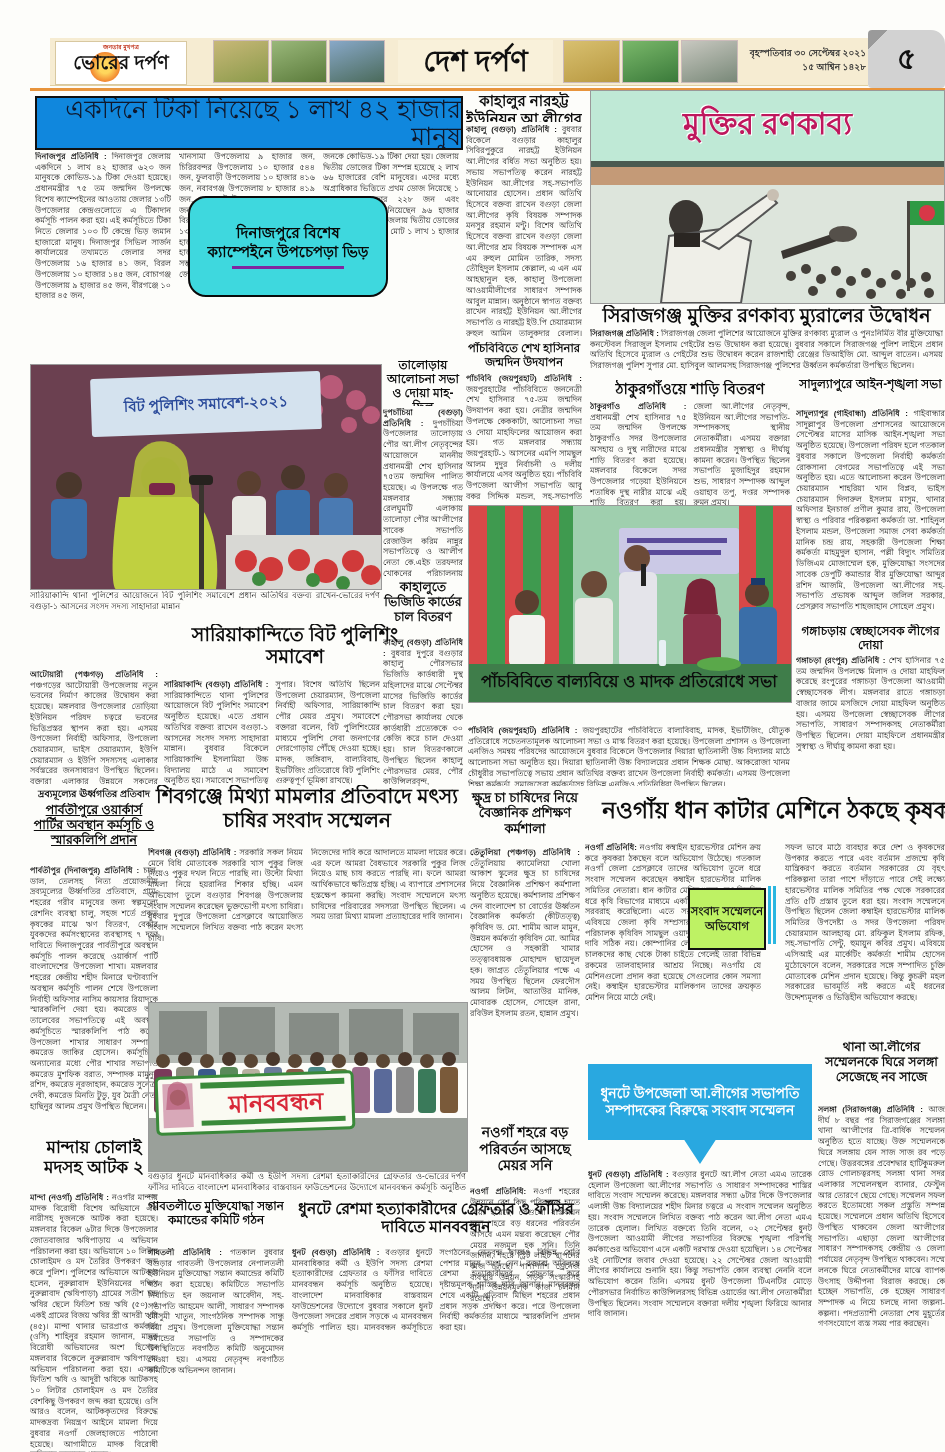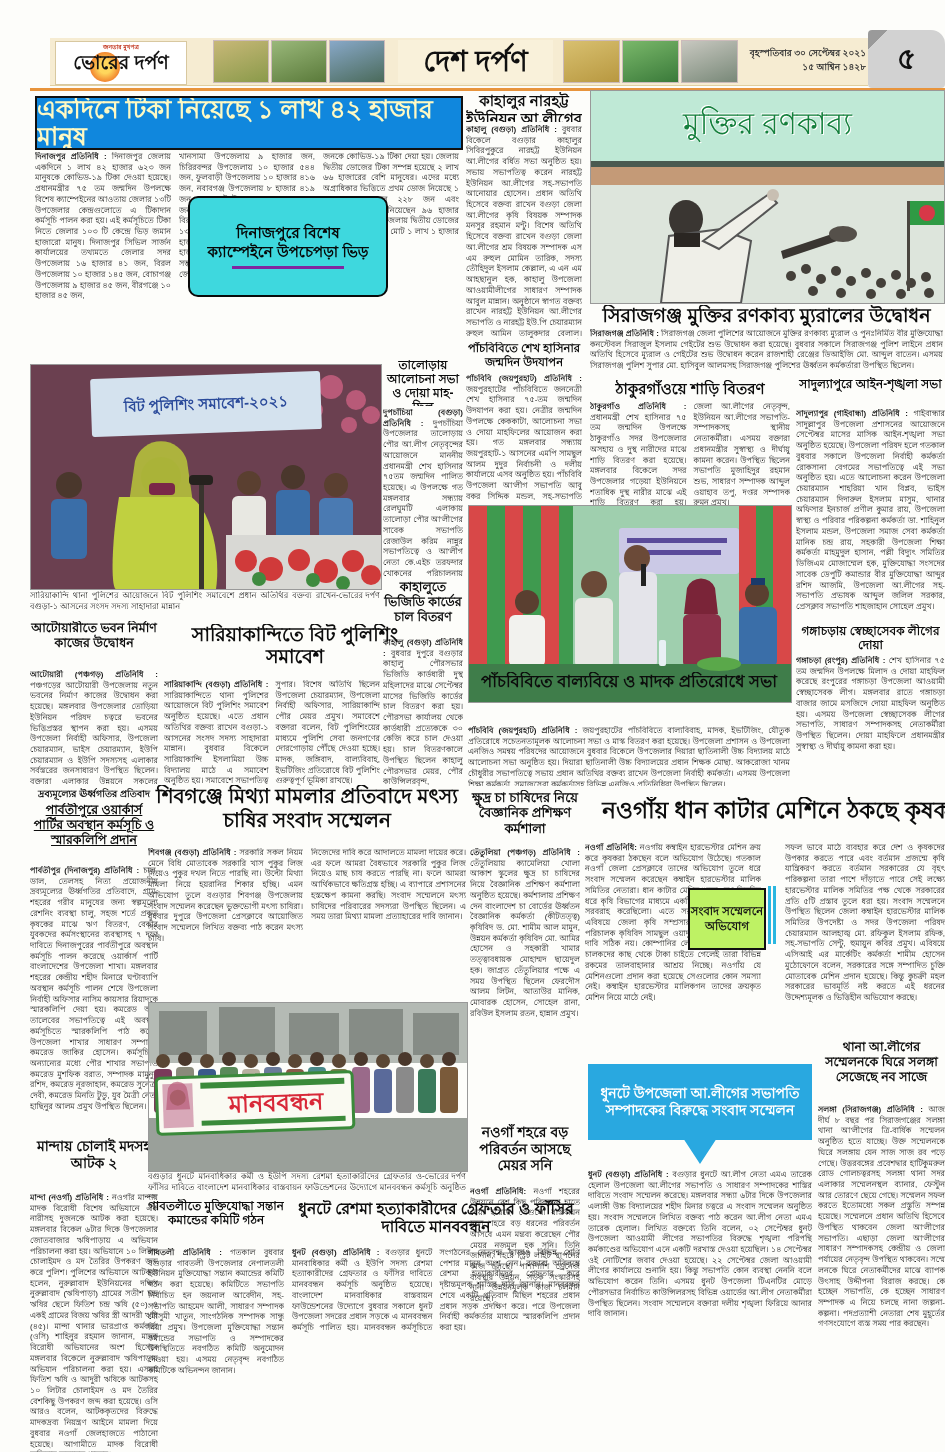--- a/index.html
+++ b/index.html
@@ -21,22 +21,22 @@
   .tagline{position:relative;font-size:6px;color:#c03018;font-weight:bold;}
   .thumb{height:41px;border:1px solid #cbb;}
   .sectionbox{background:#f9f1da;text-align:center;}
   .sectiontxt{font-weight:bold;font-size:29px;color:#101010;line-height:43px;}
   .dates{font-size:9px;font-weight:bold;color:#333;text-align:right;line-height:1.5;}
   .curl{background:linear-gradient(135deg,#9a9a9a 0 14px,#d2d2d2 14px);border-radius:4px 14px 4px 4px;}
   .pagenum{font-size:30px;font-weight:bold;color:#111;text-align:center;line-height:58px;}
   .rule{background:#e8943c;}
   
   .bluehead{background:#1087dd;border:2px solid #101010;display:flex;align-items:center;justify-content:center;}
-  .bluehead div{color:#fef9c3;font-weight:bold;font-size:25px;text-align:left;line-height:1.1;}
-  .cyanbox{background:#3ed8de;border:2px solid #0a0a0a;border-radius:10px;display:flex;flex-direction:column;
+  .bluehead div{color:#0f172a;font-weight:normal;font-size:25px;text-align:right;line-height:1.1;}
+  .cyanbox{background:#3ed8de;border:2px solid #0a0a0a;border-radius:18px;display:flex;flex-direction:column;
            align-items:center;justify-content:center;}
   .cyanbox .t{font-weight:bold;font-size:15px;color:#060606;text-align:center;line-height:1.25;padding:0 12px;}
   .cyanbox .bar{width:112px;height:3px;background:#8026a0;margin-top:5px;}
   .pointer{background:#29a8e0;}
   .pointer .inner{height:76%;display:flex;align-items:center;justify-content:center;
                   color:#fff;font-weight:bold;font-size:14px;text-align:center;line-height:1.25;padding:0 8px;}
   .pressbox{border:2px solid #111;background:#bef264;display:flex;align-items:center;justify-content:center;
             font-weight:bold;font-size:11.5px;text-align:center;line-height:1.3;}
   .qbars{background:linear-gradient(90deg,#2ab7e0 0 3px,transparent 3px 5px,#2ab7e0 5px 8px);}
   .u{text-decoration:underline;}
@@ -128,21 +128,21 @@
         <circle cx="280" cy="203" r="5"></circle>
           <circle cx="310" cy="203" r="5"></circle>
           <circle cx="338" cy="202" r="5"></circle>
       </g>
       <path d="M190 160 L250 140 L252 148 L192 168 Z" fill="#3a3632"></path>
       <ellipse cx="252" cy="143" rx="14" ry="8" fill="#55504a"></ellipse>
       <rect x="316" y="110" width="3" height="90" fill="#4a4640"></rect>
       <rect x="319" y="110" width="34" height="24" fill="#2f9a44"></rect>
       <circle cx="336" cy="122" r="8" fill="#d83848"></circle>
     </svg>
-    <div class="overlay" style="left:0;top:0;width:353px;height:68px;font-weight:normal;font-size:30px;color:#15803d;text-shadow:1px 1px 0 #fff,-1px -1px 0 #fff;">মুক্তির রণকাব্য</div>
+    <div class="overlay" style="left:0;top:0;width:353px;height:68px;font-weight:bold;font-size:30px;color:#be185d;text-shadow:1px 1px 0 #fff,-1px -1px 0 #fff;">মুক্তির রণকাব্য</div>
   </div>
   <div class="abs h" style="left:590px;top:305px;width:353px;height:23px;font-size:19px;">সিরাজগঞ্জ মুক্তির রণকাব্য ম্যুরালের উদ্বোধন</div>
   <div class="abs" style="left:590px;top:329px;width:353px;height:48px;">
     <p class="body"><b class="by">সিরাজগঞ্জ প্রতিনিধি :</b> <span>সিরাজগঞ্জ জেলা পুলিশের আয়োজনে মুক্তির রণকাব্য ম্যুরাল ও পুনঃনির্মিত বীর মুক্তিযোদ্ধা কনস্টেবল সিরাজুল ইসলাম গেইটের শুভ উদ্বোধন করা হয়েছে। বুধবার সকালে সিরাজগঞ্জ পুলিশ লাইনে প্রধান অতিথি হিসেবে ম্যুরাল ও গেইটের শুভ উদ্বোধন করেন রাজশাহী রেঞ্জের ডিআইজি মো. আব্দুল বাতেন। এসময় সিরাজগঞ্জ পুলিশ সুপার মো. হাসিবুল আলমসহ সিরাজগঞ্জ পুলিশের ঊর্ধ্বতন কর্মকর্তারা উপস্থিত ছিলেন।</span></p>
   </div>
 
   <div class="abs h" style="left:590px;top:380px;width:200px;height:20px;font-size:15px;">ঠাকুরগাঁওয়ে শাড়ি বিতরণ</div>
   <div class="abs" style="left:590px;top:402px;width:200px;height:118px;">
     <p class="body cols2"><b class="by">ঠাকুরগাঁও প্রতিনিধি :</b> <span>প্রধানমন্ত্রী শেখ হাসিনার ৭৫ তম জন্মদিন উপলক্ষে ঠাকুরগাঁও সদর উপজেলার অসহায় ও দুস্থ নারীদের মাঝে শাড়ি বিতরণ করা হয়েছে। মঙ্গলবার বিকেলে সদর উপজেলার গড়েয়া ইউনিয়নে শতাধিক দুস্থ নারীর মাঝে এই শাড়ি বিতরণ করা হয়। অনুষ্ঠানে উপস্থিত ছিলেন জেলা আ.লীগের নেতৃবৃন্দ, ইউনিয়ন আ.লীগের সভাপতি-সম্পাদকসহ স্থানীয় নেতাকর্মীরা। এসময় বক্তারা প্রধানমন্ত্রীর সুস্বাস্থ্য ও দীর্ঘায়ু কামনা করেন। উপস্থিত ছিলেন সভাপতি মুজাহিদুর রহমান শুভ, সাধারণ সম্পাদক আব্দুল ওয়াহাব তপু, দপ্তর সম্পাদক রুমন প্রমুখ।</span></p>
   </div>
@@ -237,21 +237,20 @@
           <circle cx="312" cy="218" r="7"></circle>
         </g>
     </svg>
     <div class="overlay" style="left:62px;top:14px;width:226px;height:50px;font-weight:bold;font-size:15px;color:#2a4a9a;transform:rotate(-2deg);">বিট পুলিশিং সমাবেশ-২০২১</div>
   </div>
   <div class="abs cap" style="left:30px;top:591px;width:350px;height:27px;">
     <span class="credit">-ভোরের দর্পণ</span>
     <span>সারিয়াকান্দি থানা পুলিশের আয়োজনে বিট পুলিশিং সমাবেশে প্রধান অতিথির বক্তব্য রাখেন বগুড়া-১ আসনের সংসদ সদস্য সাহাদারা মান্নান</span>
   </div>
 
-  <div class="abs h" style="left:30px;top:621px;width:128px;height:47px;font-size:12.5px;">আটোয়ারীতে ভবন নির্মাণ কাজের উদ্বোধন</div>
   <div class="abs" style="left:30px;top:670px;width:128px;height:116px;">
     <p class="body"><b class="by">আটোয়ারী (পঞ্চগড়) প্রতিনিধি :</b> <span>পঞ্চগড়ের আটোয়ারী উপজেলায় নতুন ভবনের নির্মাণ কাজের উদ্বোধন করা হয়েছে। মঙ্গলবার উপজেলার তোড়িয়া ইউনিয়ন পরিষদ চত্বরে ভবনের ভিত্তিপ্রস্তর স্থাপন করা হয়। এসময় উপজেলা নির্বাহী অফিসার, উপজেলা চেয়ারম্যান, ভাইস চেয়ারম্যান, ইউপি চেয়ারম্যান ও ইউপি সদস্যসহ এলাকার সর্বস্তরের জনসাধারণ উপস্থিত ছিলেন। বক্তারা এলাকার উন্নয়নে সকলের সহযোগিতা কামনা করেন। এসময় সুধীজন ও গণমাধ্যম কর্মীরা সেখানে উপস্থিত ছিলেন।</span></p>
   </div>
   <div class="abs h" style="left:164px;top:624px;width:216px;height:54px;font-size:19px;margin-left:23px;">সারিয়াকান্দিতে বিট পুলিশিং সমাবেশ</div>
   <div class="abs" style="left:164px;top:680px;width:216px;height:106px;">
     <p class="body cols2"><b class="by">সারিয়াকান্দি (বগুড়া) প্রতিনিধি :</b> <span>সারিয়াকান্দিতে থানা পুলিশের আয়োজনে বিট পুলিশিং সমাবেশ অনুষ্ঠিত হয়েছে। এতে প্রধান অতিথির বক্তব্য রাখেন বগুড়া-১ আসনের সংসদ সদস্য সাহাদারা মান্নান। বুধবার বিকেলে সারিয়াকান্দি ইসলামিয়া উচ্চ বিদ্যালয় মাঠে এ সমাবেশ অনুষ্ঠিত হয়। সমাবেশে সভাপতিত্ব করেন বগুড়ার অতিরিক্ত পুলিশ সুপার। বিশেষ অতিথি ছিলেন উপজেলা চেয়ারম্যান, উপজেলা নির্বাহী অফিসার, সারিয়াকান্দি পৌর মেয়র প্রমুখ। সমাবেশে বক্তারা বলেন, বিট পুলিশিংয়ের মাধ্যমে পুলিশি সেবা জনগণের দোরগোড়ায় পৌঁছে দেওয়া হচ্ছে। মাদক, জঙ্গিবাদ, বাল্যবিবাহ, ইভটিজিং প্রতিরোধে বিট পুলিশিং গুরুত্বপূর্ণ ভূমিকা রাখছে।</span></p>
   </div>
   <div class="abs h" style="left:383px;top:358px;width:80px;height:48px;font-size:12px;">তালোড়ায় আলোচনা সভা ও দোয়া মাহ- ফিল</div>
   <div class="abs" style="left:383px;top:408px;width:80px;height:170px;">
     <p class="body"><b class="by">দুপচাঁচিয়া (বগুড়া) প্রতিনিধি :</b> <span>দুপচাঁচিয়া উপজেলার তালোড়ায় পৌর আ.লীগ নেতৃবৃন্দের আয়োজনে মাননীয় প্রধানমন্ত্রী শেখ হাসিনার ৭৫তম জন্মদিন পালিত হয়েছে। এ উপলক্ষে গত মঙ্গলবার সন্ধ্যায় রেলঘুমটি এলাকায় তালোড়া পৌর আ'লীগের সাবেক সভাপতি রেজাউল করিম নান্নুর সভাপতিত্বে ও আ'লীগ নেতা কে.এইচ তরফদার খোকনের পরিচালনায় আলোচনা সভায় প্রধান অতিথির বক্তব্য রাখেন বগুড়া জেলা আ'লীগের সদস্য আনোয়ার হোসেন। সভায় অন্যান্যের মধ্যে বক্তব্য রাখেন আ'লীগ নেতা তছলিম উদ্দিন, তালোড়া পৌর যুবলীগের সভাপতি এনামুল হোসেন, পৌর কৃষকলীগের সভাপতি সেকেন্দার আলী প্রমুখ।</span></p>
@@ -259,21 +258,21 @@
   <div class="abs h" style="left:383px;top:580px;width:80px;height:56px;font-size:12.5px;">কাহালুতে ভিজিডি কার্ডের চাল বিতরণ</div>
   <div class="abs" style="left:383px;top:638px;width:80px;height:148px;">
     <p class="body"><b class="by">কাহালু (বগুড়া) প্রতিনিধি :</b> <span>বুধবার দুপুরে বগুড়ার কাহালু পৌরসভার ভিজিডি কার্ডধারী দুস্থ মহিলাদের মাঝে সেপ্টেম্বর মাসের ভিজিডি কার্ডের চাল বিতরণ করা হয়। পৌরসভা কার্যালয় থেকে কার্ডধারী প্রত্যেককে ৩০ কেজি করে চাল দেওয়া হয়। চাল বিতরণকালে উপস্থিত ছিলেন কাহালু পৌরসভার মেয়র, পৌর কাউন্সিলরবৃন্দ, পৌরসভার সচিবসহ সংশ্লিষ্ট কর্মকর্তা-কর্মচারীরা। সুষ্ঠুভাবে চাল বিতরণ সম্পন্ন করতে পৌর কর্তৃপক্ষ সার্বিক ব্যবস্থা গ্রহণ করে।</span></p>
   </div>
 
   <div class="abs h" style="left:30px;top:788px;width:128px;height:14px;font-size:9.5px;">দ্রব্যমূল্যের ঊর্ধ্বগতির প্রতিবাদ</div>
   <div class="abs h u" style="left:30px;top:803px;width:128px;height:61px;font-size:12.5px;">পার্বতীপুরে ওয়ার্কার্স পার্টির অবস্থান কর্মসূচি ও স্মারকলিপি প্রদান</div>
   <div class="abs" style="left:30px;top:866px;width:128px;height:268px;">
     <p class="body"><b class="by">পার্বতীপুর (দিনাজপুর) প্রতিনিধি :</b> <span>চাল, ডাল, তেলসহ নিত্য প্রয়োজনীয় দ্রব্যমূল্যের ঊর্ধ্বগতির প্রতিবাদে, গ্রাম-শহরের গরীব মানুষের জন্য স্বল্পমূল্যে রেশনিং ব্যবস্থা চালু, সহজ শর্তে প্রকৃত কৃষকের মাঝে ঋণ বিতরণ, বেকার যুবকদের কর্মসংস্থানের ব্যবস্থাসহ ৭ দফা দাবিতে দিনাজপুরের পার্বতীপুরে অবস্থান কর্মসূচি পালন করেছে ওয়ার্কার্স পার্টি বাংলাদেশের উপজেলা শাখা। মঙ্গলবার শহরের কেন্দ্রীয় শহীদ মিনারে ঘণ্টাব্যাপি অবস্থান কর্মসূচি পালন শেষে উপজেলা নির্বাহী অফিসার নাসিম কায়সার রিয়াদকে স্মারকলিপি দেয়া হয়। কমরেড আবু তালেবের সভাপতিত্বে এই অবস্থান কর্মসূচিতে স্মারকলিপি পাঠ করেন উপজেলা শাখার সাধারণ সম্পাদক কমরেড জাকির হোসেন। কর্মসূচিতে অন্যান্যের মধ্যে পৌর শাখার সভাপতি কমরেড মুশফিক বরাত, সম্পাদক মামুনুর রশিদ, কমরেড নূরজাহান, কমরেড সুনেত্রা দেবী, কমরেড মিনতি টুডু, যুব মৈত্রী নেতা হাছিনুর আলম প্রমুখ উপস্থিত ছিলেন।</span></p>
   </div>
-  <div class="abs h" style="left:30px;top:1138px;width:128px;height:52px;font-size:14px;">মান্দায় চোলাই মদসহ আটক ২</div>
+  <div class="abs h" style="left:30px;top:1138px;width:128px;height:52px;font-size:17px;">মান্দায় চোলাই মদসহ আটক ২</div>
   <div class="abs" style="left:30px;top:1193px;width:128px;height:259px;">
     <p class="body"><b class="by">মান্দা (নওগাঁ) প্রতিনিধি :</b> <span>নওগাঁর মান্দায় মাদক বিরোধী বিশেষ অভিযানে এক নারীসহ দুজনকে আটক করা হয়েছে। মঙ্গলবার বিকেল ৬টার দিকে উপজেলার জোতবাজার ঋষিপাড়ায় এ অভিযান পরিচালনা করা হয়। অভিযানে ১০ লিটার চোলাইমদ ও মদ তৈরির উপকরণ জব্দ করে পুলিশ। পুলিশের অভিযানে আটকরা হলেন, নুরুল্লাবাদ ইউনিয়নের দক্ষিণ নুরুল্লাবাদ (ঋষিপাড়া) গ্রামের সতীশ চন্দ্র ঋষির ছেলে ফিতিশ চন্দ্র ঋষি (৫০) ও একই গ্রামের বিজয় ঋষির স্ত্রী আদরী ঋষি (৪৫)। মান্দা থানার ভারপ্রাপ্ত কর্মকর্তা (ওসি) শাহিনুর রহমান জানান, মাদক বিরোধী অভিযানের অংশ হিসেবে মঙ্গলবার বিকেলে নুরুল্লাবাদ ঋষিপাড়ায় অভিযান পরিচালনা করা হয়। এসময় ফিতিশ ঋষি ও আদুরী ঋষিকে আটকসহ ১০ লিটার চোলাইমদ ও মদ তৈরির বেশকিছু উপকরণ জব্দ করা হয়েছে। ওসি আরও বলেন, আটককৃতদের বিরুদ্ধে মাদকদ্রব্য নিয়ন্ত্রণ আইনে মামলা দিয়ে বুধবার নওগাঁ জেলহাজতে পাঠানো হয়েছে। আগামীতে মাদক বিরোধী অভিযান অব্যাহত থাকবে।</span></p>
   </div>
 
   <div class="abs" style="left:148px;top:848px;width:155px;height:152px;">
     <p class="body"><b class="by">শিবগঞ্জ (বগুড়া) প্রতিনিধি :</b> <span>সরকারি সকল নিয়ম মেনে বিধি মোতাবেক সরকারি খাস পুকুর লিজ নিয়েও পুকুর দখল নিতে পারছি না। উল্টো মিথ্যা মামলা নিয়ে হয়রানির শিকার হচ্ছি। এমন অভিযোগ তুলে বগুড়ার শিবগঞ্জ উপজেলায় সংবাদ সম্মেলন করেছেন ভুক্তভোগী মৎস্য চাষিরা। বুধবার দুপুরে উপজেলা প্রেসক্লাবে আয়োজিত সংবাদ সম্মেলনে লিখিত বক্তব্য পাঠ করেন মৎস্য চাষি।</span></p>
   </div>
   <div class="abs h" style="left:148px;top:785px;width:318px;height:60px;font-size:20px;">শিবগঞ্জে মিথ্যা মামলার প্রতিবাদে মৎস্য চাষির সংবাদ সম্মেলন</div>
   <div class="abs" style="left:311px;top:848px;width:155px;height:152px;">
     <p class="body">নিজেদের দাবি করে আদালতে মামলা দায়ের করে। এর ফলে আমরা বৈধভাবে সরকারি পুকুর লিজ নিয়েও মাছ চাষ করতে পারছি না। ফলে আমরা আর্থিকভাবে ক্ষতিগ্রস্ত হচ্ছি। এ ব্যাপারে প্রশাসনের হস্তক্ষেপ কামনা করছি। সংবাদ সম্মেলনে মৎস্য চাষিদের পরিবারের সদস্যরা উপস্থিত ছিলেন। এ সময় তারা মিথ্যা মামলা প্রত্যাহারের দাবি জানান।</p>

